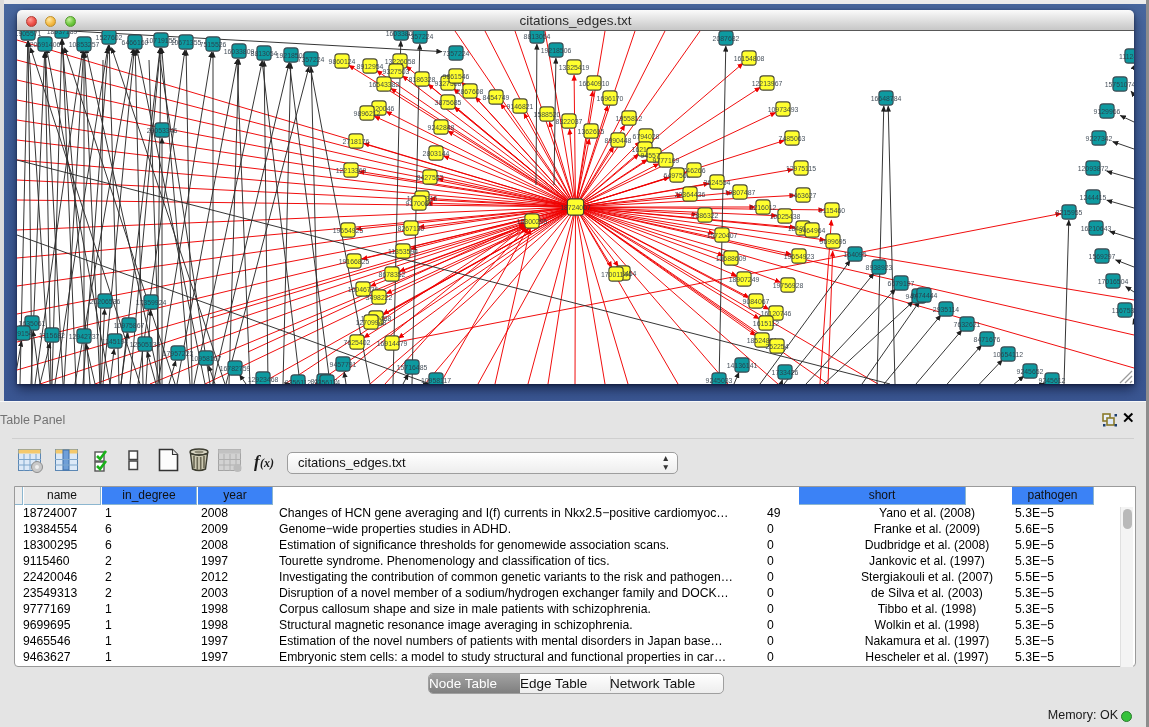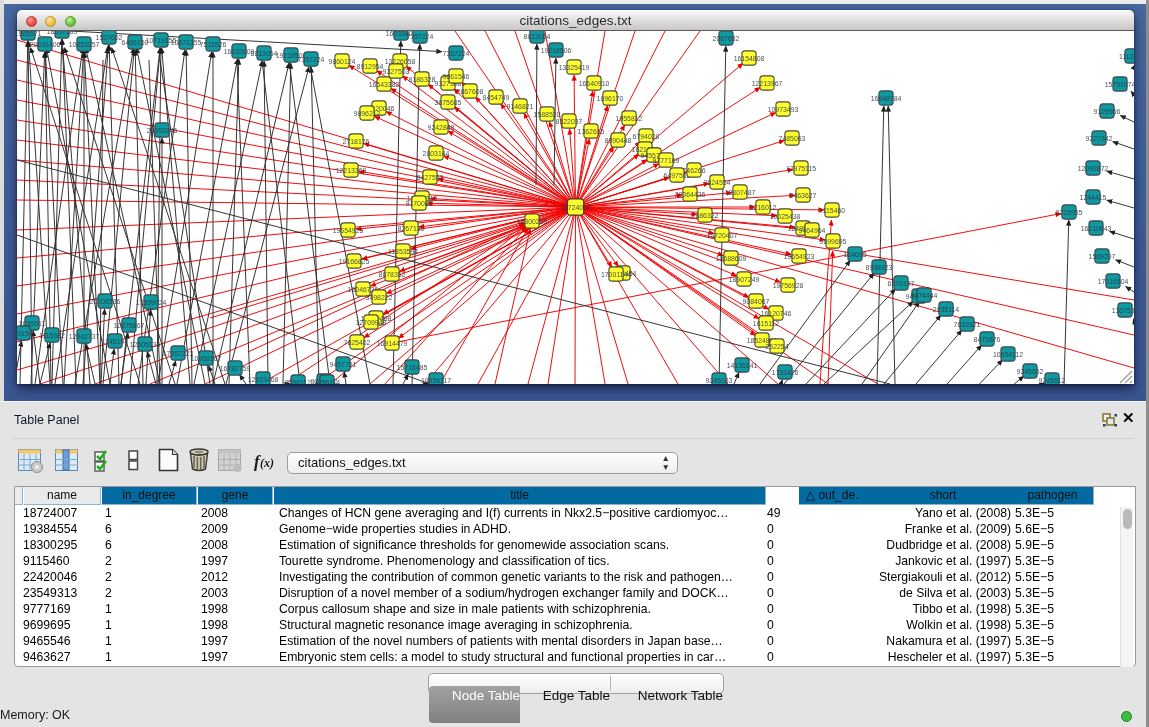--- a/index.html
+++ b/index.html
@@ -12,46 +12,46 @@
 .titlebar{position:absolute;left:0;top:0;width:100%;height:21px;border-radius:5px 5px 0 0;
  background:linear-gradient(180deg,#fbfbfb 0%,#e3e3e3 45%,#c9c9c9 95%);
  border-bottom:1px solid #585858}
 .title{position:absolute;left:0;right:0;top:3px;text-align:center;font-size:13.5px;color:#2c2c2c}
 .tl{position:absolute;top:5.5px;width:11px;height:11px;border-radius:50%}
 .tl.r{left:9px;background:radial-gradient(circle at 35% 30%,#ffa099,#ee5048 55%,#c33a34);border:.5px solid #b33a32}
 .tl.y{left:28px;background:radial-gradient(circle at 35% 30%,#ffe9a8,#f5bb44 55%,#d99a2b);border:.5px solid #c08f28}
 .tl.g{left:48px;background:radial-gradient(circle at 35% 30%,#c7f0a0,#6fc93f 55%,#4ba32a);border:.5px solid #53992c}
 .canvas{position:absolute;left:0;top:21px;width:1117px;height:353px;background:#fff;overflow:hidden}
 .panel{position:absolute;left:0;top:401px;width:1146px;height:326px;background:#e4e4e4;border-top:1px solid #f8f8f8}
-.ptitle{position:absolute;left:14px;top:11px;font-size:12.5px;color:#0f172a}
+.ptitle{position:absolute;left:0;top:11px;font-size:12.5px;color:#737373}
 .float-ic{position:absolute;left:1102px;top:11px;width:16px;height:14px}
 .close-x{position:absolute;left:1122px;top:7px;font-size:15px;font-weight:bold;color:#000}
 .toolbar{position:absolute;left:12px;top:36px;right:12px;height:42px;border-top:1px solid #cfcfcf}
 .combo{position:absolute;left:275px;top:13px;width:391px;height:22px;background:linear-gradient(180deg,#ffffff,#ededed);
  border:1px solid #9d9d9d;border-radius:5px;font-size:13px;color:#111;line-height:20px;padding-left:10px}
 .combo .arr{position:absolute;right:7px;top:1px;font-size:8.5px;color:#333;line-height:9px;text-align:center}
 .tablewrap{position:absolute;left:14px;top:486px;width:1122px;height:181px;background:#fff;border:1px solid #9a9a9a;
  border-radius:0 0 4px 4px}
 .thead{position:absolute;left:0;top:0;height:32px;width:1120px;font-size:12px;color:#111}
-.th{position:absolute;top:0;height:18px;background:#0369a1;border-right:1px solid #8cb6cf;border-bottom:1px solid #8cb6cf;
+.th{position:absolute;top:0;height:18px;background:#3b82f6;border-right:1px solid #8cb6cf;border-bottom:1px solid #8cb6cf;
  text-align:center;line-height:17px}
 .tbody{position:absolute;left:0;top:19px;font-size:12.2px;color:#000}
 .tr{position:relative;height:16px;line-height:15px;white-space:nowrap}
 .tr span{position:absolute;top:0;display:block;overflow:hidden}
 .c0{left:8px;width:91px}.c1{left:90px;width:90px}.c2{left:186px;width:80px}
 .c3{left:264px;width:490px}.c4{left:752px;width:72px}
-.c5{left:828px;width:168px;text-align:right}.c6{left:1000px;width:90px}
+.c5{left:828px;width:168px;text-align:center}.c6{left:1000px;width:90px}
 .vsb{position:absolute;right:2px;top:20px;width:13px;height:160px;background:#f4f4f4;border-left:1px solid #e0e0e0}
 .vsb .thumb{position:absolute;left:2px;top:2px;width:9px;height:20px;border-radius:5px;background:#b9b9b9}
 .tabs{position:absolute;left:428px;top:673px;width:296px;height:21px;border:1px solid #9f9f9f;border-radius:5px;
  background:linear-gradient(180deg,#ffffff,#ededed);font-size:13.5px;color:#111}
-.seg{position:absolute;top:12px;height:37px;line-height:19px;text-align:right}
+.seg{position:absolute;top:0;height:19px;line-height:19px;text-align:left}
 .seg.sel{background:linear-gradient(180deg,#a2a2a2,#7f7f7f);color:#fff;border-radius:4px 0 0 4px}
 .segline{position:absolute;top:2px;width:1px;height:15px;background:#b5b5b5}
-.mem{position:absolute;left:0;top:708px;width:1118px;font-size:12.5px;color:#1a1a1a}
+.mem{position:absolute;left:0;top:708px;width:1118px;text-align:right;font-size:12.5px;color:#1a1a1a}
 .memdot{position:absolute;left:1121px;top:710.5px;width:11px;height:11px;border-radius:50%;background:#35c23a;border:1px solid #2c7a2e}
 </style></head><body>
 <div class="leftstrip"></div>
 <div class="desktop"></div>
 <div class="rightstrip"></div>
 <div class="win">
   <div class="titlebar">
     <div class="title">citations_edges.txt</div>
   </div>
   <div class="tl r"></div>
@@ -652,24 +652,23 @@
       <text x="242" y="19" font-family="Liberation Serif,serif" font-style="italic" font-weight="bold" font-size="12" fill="#1a1a1a">(x)</text>
     </svg>
     <div class="combo">citations_edges.txt<span class="arr">▲<br>▼</span></div>
   </div>
 </div>
 <div class="tablewrap">
   <div class="thead">
     <span class="th" style="left:0px;width:8px;background:#ececec"></span>
       <span class="th" style="left:9px;width:77px;background:#e9e9e9">name</span>
     <span class="th" style="left:87px;width:95px">in_degree</span>
-    <span class="th" style="left:183px;width:75px">gene</span>
-    <span class="th" style="left:259px;width:492px">title</span>
+    <span class="th" style="left:183px;width:75px">year</span>
     <span class="th" style="left:784px;width:76px">△ out_de…</span>
-    <span class="th" style="left:845px;width:167px">short</span>
+    <span class="th" style="left:784px;width:167px">short</span>
     <span class="th" style="left:997px;width:82px">pathogen</span>
   </div>
   <div class="tbody">
 <div class="tr">
         <span class="c0">18724007</span>
         <span class="c1">1</span>
         <span class="c2">2008</span>
         <span class="c3">Changes of HCN gene averaging and I(f) currents in Nkx2.5−positive cardiomyoc…</span>
         <span class="c4">49</span>
         <span class="c5">Yano et al. (2008)</span>
@@ -701,21 +700,21 @@
         <span class="c4">0</span>
         <span class="c5">Jankovic et al. (1997)</span>
         <span class="c6">5.3E−5</span>
       </div>
 <div class="tr">
         <span class="c0">22420046</span>
         <span class="c1">2</span>
         <span class="c2">2012</span>
         <span class="c3">Investigating the contribution of common genetic variants to the risk and pathogen…</span>
         <span class="c4">0</span>
-        <span class="c5">Stergiakouli et al. (2012)</span>
+        <span class="c5">Stergiakouli et al. (2007)</span>
         <span class="c6">5.5E−5</span>
       </div>
 <div class="tr">
         <span class="c0">23549313</span>
         <span class="c1">2</span>
         <span class="c2">2003</span>
         <span class="c3">Disruption of a novel member of a sodium/hydrogen exchanger family and DOCK…</span>
         <span class="c4">0</span>
         <span class="c5">de Silva et al. (2003)</span>
         <span class="c6">5.3E−5</span>

